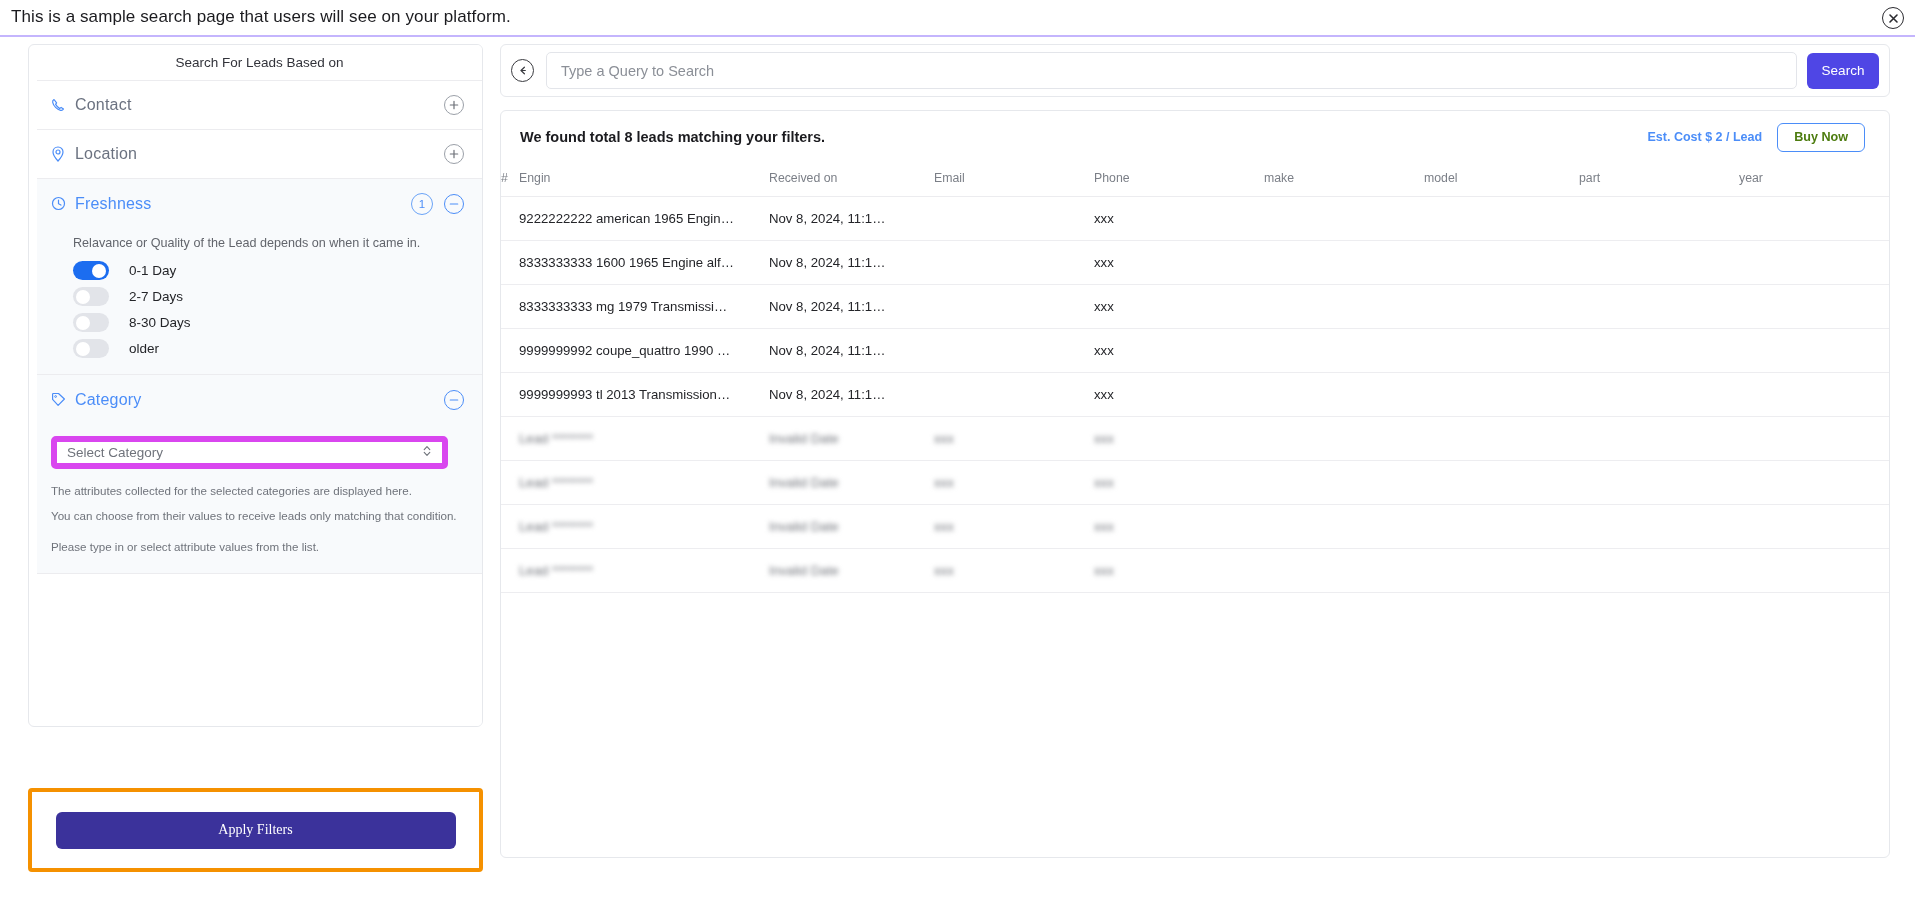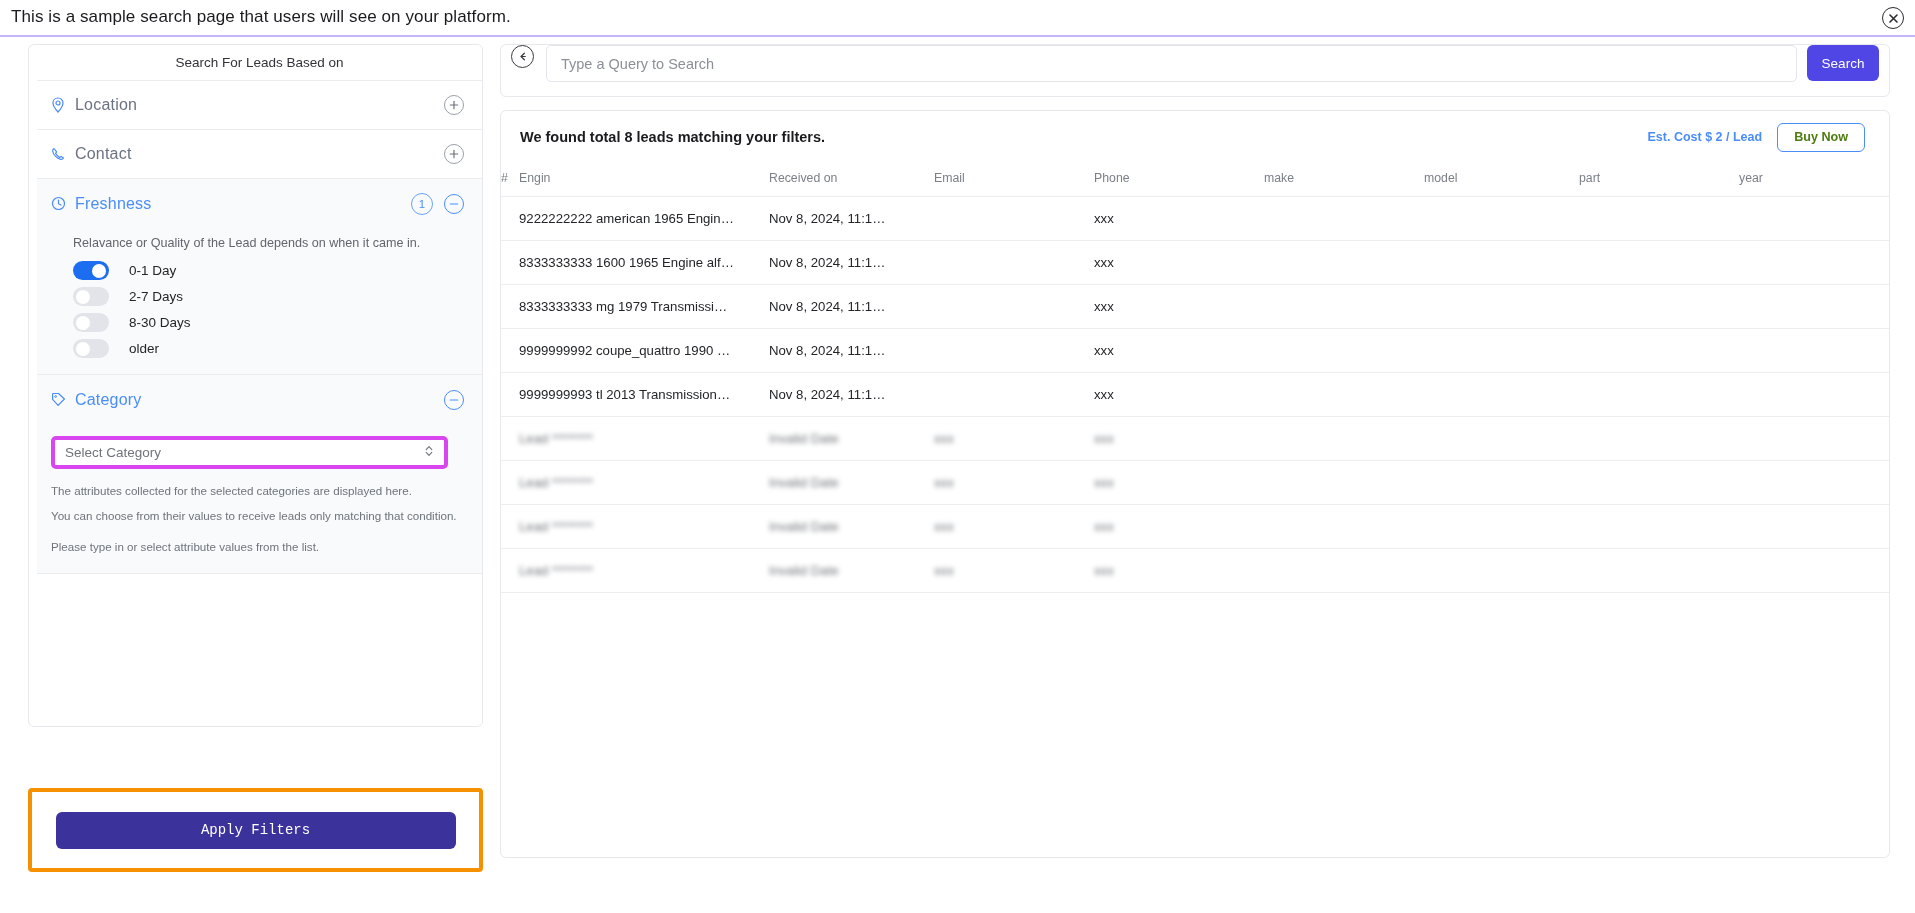--- a/index.html
+++ b/index.html
@@ -72,49 +72,49 @@
   .switch.on { background: #1c6df0; }
   .switch .knob {
     position: absolute; top: 2.5px; left: 3px; width: 14px; height: 14px;
     border-radius: 50%; background: #fff;
   }
   .switch.on .knob { left: 19px; }
   .toggle-label { margin-left: 20px; font-size: 13.5px; color: #242529; }
 
   .category-body { background: #f8fafc; padding: 12px 14px 20px 14px; border-bottom: 1px solid #ececef; }
   .select-box {
-    height: 33px; background: #fff; border: 4px solid #d946ef; border-radius: 5px;
+    height: 33px; background: #fff; border: 6px solid #d946ef; border-radius: 5px;
     display: flex; align-items: center; padding: 0 10px; cursor: pointer;
     margin: 0 20px 0 0;
   }
   .select-placeholder { font-size: 13.5px; color: #6f737b; flex: 1; }
   .hint { font-size: 11.6px; color: #6f737b; margin-top: 15px; }
   .hint.gap { margin-top: 12px; }
   .hint.gap2 { margin-top: 18px; }
 
   .sidebar-spacer { height: 152px; background: #fff; }
 
   
   .apply-wrap {
     position: absolute; left: 28px; top: 788px; width: 455px; height: 84px;
     border: 4px solid #f59100; border-radius: 4px; background: #fff;
     display: flex; align-items: center; justify-content: center;
   }
   .apply-btn {
     width: 400px; height: 37px; background: #3b329b; border-radius: 6px;
     color: #fff; font-size: 14px; display: flex; align-items: center;
     justify-content: center; cursor: pointer; border: none;
-    font-family: Liberation Mono, monospace;
+    font-family: Liberation Serif, serif;
   }
 
   
   .search-panel {
     position: absolute; left: 500px; top: 44px; width: 1390px; height: 53px;
     background: #fff; border: 1px solid #e6e8ec; border-radius: 6px;
-    display: flex; padding: 0 10px;
+    display: flex; align-items: center; padding: 0 10px;
   }
   .back-btn {
     width: 23px; height: 23px; border-radius: 50%; border: 1.6px solid #3a3b40;
     display: flex; align-items: center; justify-content: center; cursor: pointer;
     margin-right: 12px; flex: none;
   }
   .search-input {
     flex: 1; height: 37px; border: 1px solid #e3e5ea; border-radius: 5px;
     padding: 0 14px; font-size: 14.5px; color: #1b1b1f; outline: none;
     font-family: "Liberation Sans", sans-serif; background: #fff;
@@ -176,40 +176,40 @@
           <path d="M2 2 L9 9 M9 2 L2 9" stroke="#2b2b30" stroke-width="1.6" stroke-linecap="round"></path>
         </svg>
     </div>
   </div>
 
   <div class="sidebar">
     <div class="sidebar-title">Search For Leads Based on</div>
 
     <div class="filter-row">
       <span class="f-icon">
+        <svg width="15" height="15" viewBox="0 0 15 15">
+            <path d="M3 1.5c-1 .6-1.6 1.7-1.3 2.9.8 3.7 4.2 7.1 7.9 7.9 1.2.3 2.3-.3 2.9-1.3l-2.4-1.6-1.5 1C7 9.4 5.6 8 4.6 6.4l1-1.5L3 1.5z" fill="none" stroke="#4b8df8" stroke-width="1.2" stroke-linejoin="round"></path>
+          </svg>
+      </span>
+      <span class="f-label">Contact</span>
+      <span class="circ-btn">
+        <svg width="10" height="10" viewBox="0 0 10 10">
+            <path d="M5 1.3V8.7 M1.3 5H8.7" stroke="currentColor" stroke-width="1.2" stroke-linecap="round"></path>
+          </svg>
+      </span>
+    </div>
+
+    <div class="filter-row">
+      <span class="f-icon">
         <svg width="14" height="16" viewBox="0 0 14 16">
             <path d="M7 1C4.2 1 2 3.2 2 6c0 3.6 5 9 5 9s5-5.4 5-9c0-2.8-2.2-5-5-5z" fill="none" stroke="#4b8df8" stroke-width="1.2"></path>
             <circle cx="7" cy="6" r="2" fill="none" stroke="#4b8df8" stroke-width="1.2"></circle>
           </svg>
       </span>
       <span class="f-label">Location</span>
-      <span class="circ-btn">
-        <svg width="10" height="10" viewBox="0 0 10 10">
-            <path d="M5 1.3V8.7 M1.3 5H8.7" stroke="currentColor" stroke-width="1.2" stroke-linecap="round"></path>
-          </svg>
-      </span>
-    </div>
-
-    <div class="filter-row">
-      <span class="f-icon">
-        <svg width="15" height="15" viewBox="0 0 15 15">
-            <path d="M3 1.5c-1 .6-1.6 1.7-1.3 2.9.8 3.7 4.2 7.1 7.9 7.9 1.2.3 2.3-.3 2.9-1.3l-2.4-1.6-1.5 1C7 9.4 5.6 8 4.6 6.4l1-1.5L3 1.5z" fill="none" stroke="#4b8df8" stroke-width="1.2" stroke-linejoin="round"></path>
-          </svg>
-      </span>
-      <span class="f-label">Contact</span>
       <span class="circ-btn">
         <svg width="10" height="10" viewBox="0 0 10 10">
             <path d="M5 1.3V8.7 M1.3 5H8.7" stroke="currentColor" stroke-width="1.2" stroke-linecap="round"></path>
           </svg>
       </span>
     </div>
 
     <div class="filter-row active">
       <span class="f-icon">
         <svg width="15" height="15" viewBox="0 0 15 15">

